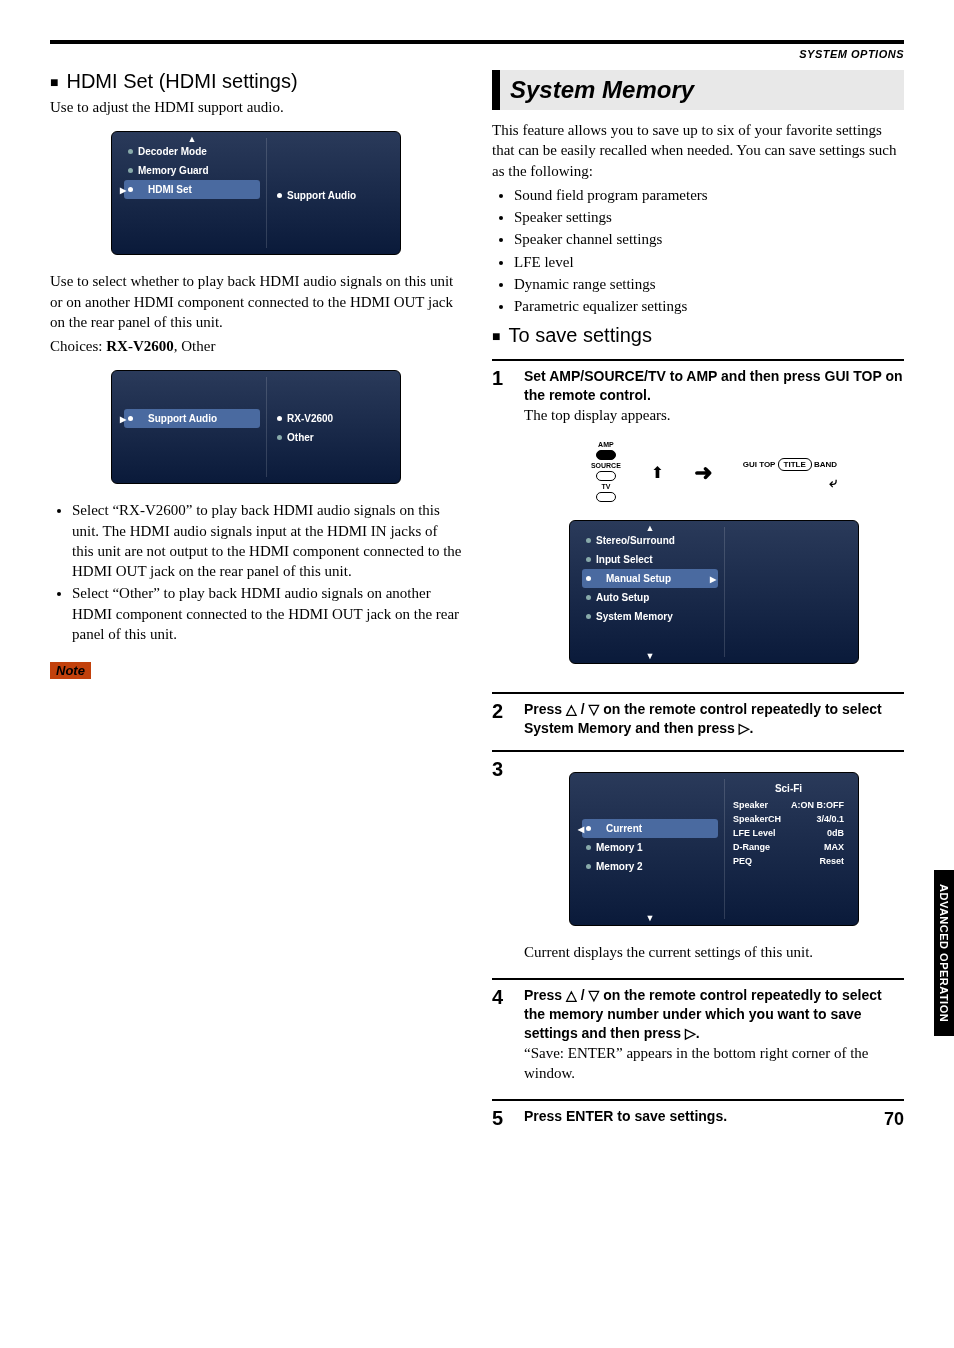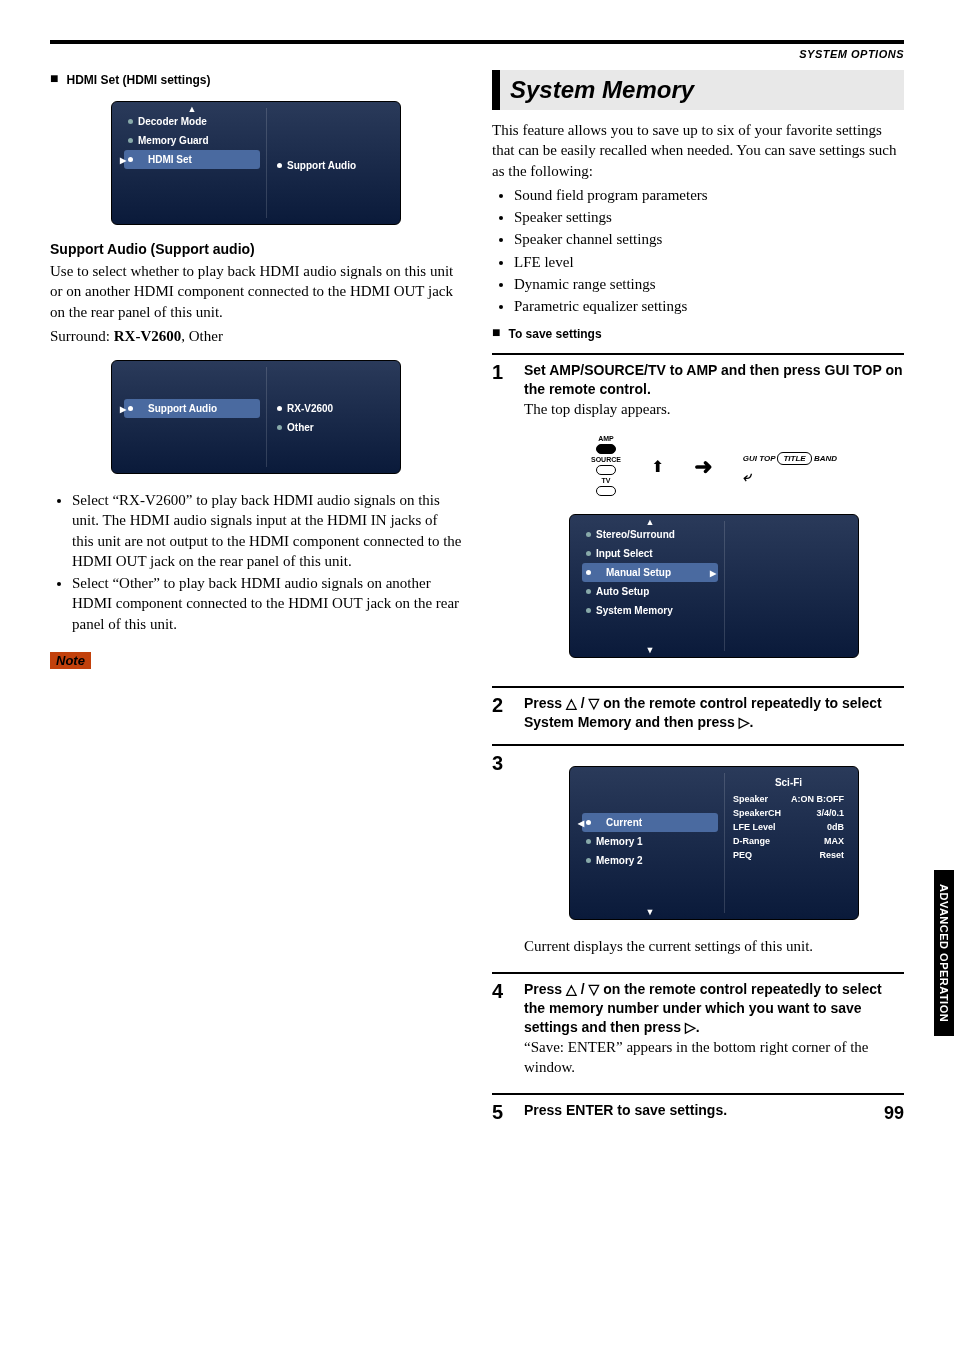--- a/index.html
+++ b/index.html
@@ -29,22 +29,22 @@
   .two-col {
     display: flex;
     gap: 30px;
   }
   .col {
     flex: 1;
     min-width: 0;
   }
   .h-sq {
     font-family: Arial, Helvetica, sans-serif;
-    font-weight: bold;
-    font-size: 12px;
+    font-weight: normal;
+    font-size: 20px;
     margin-bottom: 4px;
   }
   .h-sq::before {
     content: "■";
     font-size: 14px;
     margin-right: 8px;
     vertical-align: 1px;
   }
   p { margin-bottom: 4px; line-height: 1.35; }
   .osd {
@@ -187,21 +187,21 @@
     border-radius: 7px;
     width: 20px; height: 10px;
     margin: 2px auto;
   }
   .rbtn.fill { background: #000; }
   .rgroup .pt { display: block; line-height: 1; }
   .big-arrow {
     font-size: 22px;
     font-weight: bold;
   }
-  .gui-top-zone { font-size: 8px; font-weight: bold; text-align: left; font-style: italic; }
+  .gui-top-zone { font-size: 8px; font-weight: bold; text-align: right; }
   .gui-box {
     border: 1.5px solid #000; border-radius: 6px;
     padding: 1px 5px; font-size: 8px; margin: 3px auto;
     display: inline-block;
   }
 
   
   .osd3 .osd-in { min-height: 140px; }
   .kv {
     display: flex; justify-content: space-between;
@@ -245,41 +245,41 @@
 </head>
 <body>
 
 <div class="header-line"></div>
 <div class="header-label">SYSTEM OPTIONS</div>
 
 <div class="two-col">
 
   <div class="col">
     <div class="h-sq">HDMI Set (HDMI settings)</div>
+    <p>Use to adjust the HDMI support audio.</p>
 
     
     <div class="osd">
       <div class="osd-in">
         <div class="osd-left" style="position:relative">
           <span class="arrow-up-mark">▲</span>
           <div class="osd-row dot">Decoder Mode</div>
           <div class="osd-row dot">Memory Guard</div>
           <div class="osd-row dot dot-lit sel arrow-l arrow-r">HDMI Set</div>
         </div>
         <div class="osd-right">
           <div style="height:44px"></div>
           <div class="osd-row dot dot-lit">Support Audio</div>
         </div>
       </div>
     </div>
 
-    <div class="sub-h">Support Audio (Support audio)</div>
     <p>Use to select whether to play back HDMI audio signals on this unit or on another HDMI component connected to the HDMI OUT jack on the rear panel of this unit.</p>
     <p>
-      <span>Surround: </span><b>RX-V2600</b><span>, Other</span>
+      <span>Choices: </span><b>RX-V2600</b><span>, Other</span>
     </p>
 
     
     <div class="osd">
       <div class="osd-in" style="min-height:100px;">
         <div class="osd-left">
           <div style="height:28px"></div>
           <div class="osd-row dot dot-lit sel arrow-l arrow-r">Support Audio</div>
         </div>
         <div class="osd-right">
@@ -422,13 +422,13 @@
           <div class="step-head">Press ENTER to save settings.</div>
         </div>
       </div>
 
     </div>
   </div>
 </div>
 
 <div class="side-tab">ADVANCED
 OPERATION</div>
-<div class="page-num">99</div>
+<div class="page-num">70</div>
 
 </body></html>

